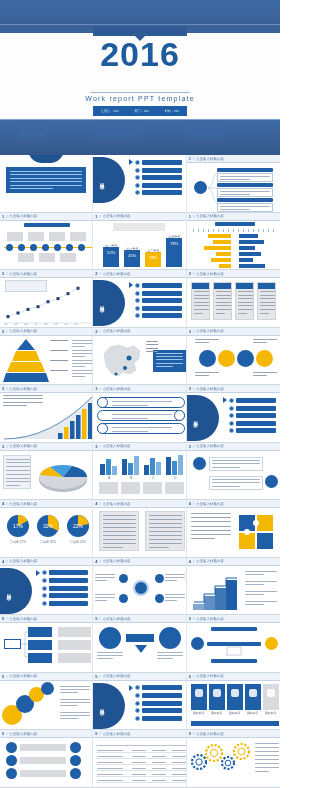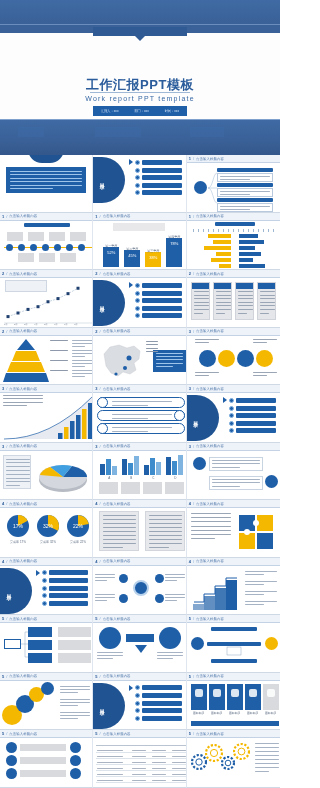--- a/index.html
+++ b/index.html
@@ -135,21 +135,21 @@
 <div class="page">
 
   <div class="cover">
     <div class="cover-band-top"></div>
     <div class="cover-band-top2"></div>
     <div class="cover-white"></div>
 
     <div class="cover-tab"></div>
     <div class="cover-notch"></div>
 
-    <div class="cover-title-cn">工作汇报PPT模板</div>
+    <div class="cover-year">2016</div>
     <div class="cover-rule"></div>
     <div class="cover-title-en">Work  report  PPT  template</div>
 
     <div class="cover-meta">
       <span>汇报人：xxx</span>
       <span>部门：xxx</span>
       <span>时间：xxx</span>
     </div>
 
     <div class="cover-band-bot"></div>

